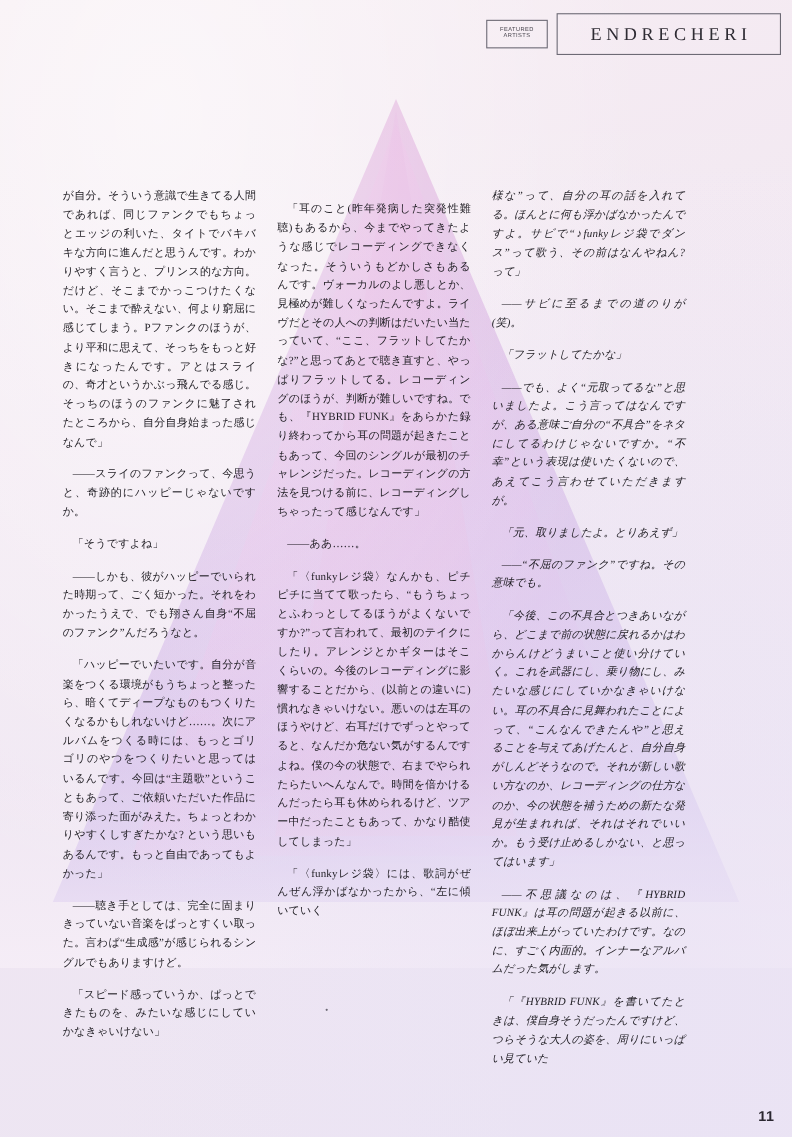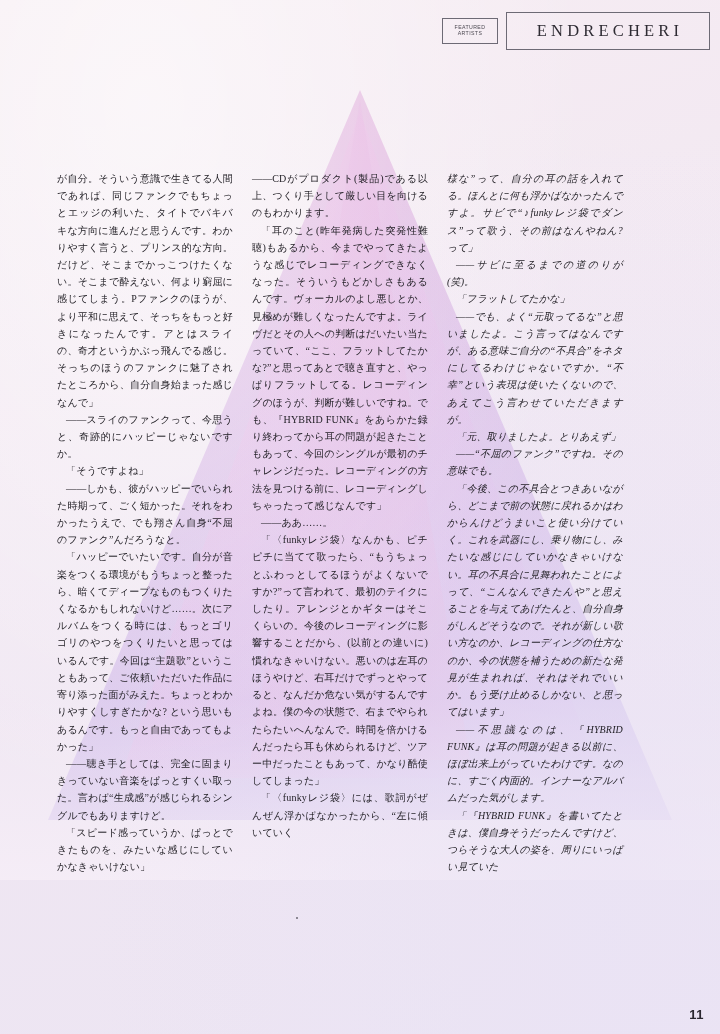--- a/index.html
+++ b/index.html
@@ -105,21 +105,21 @@
 
   .para {
     font-family: "Liberation Serif", serif;
     font-size: 10px;
     line-height: 17.2px;
     color: #1e1c22;
     text-align: justify;
     margin: 0 0 0 0;
     letter-spacing: 0.15px;
   }
-  .para.indent { text-indent: 9.1px; }
+  .para.indent { text-indent: 9.1px; margin-top: 12px; }
 
   
   .folio {
     position: absolute;
     right: 16px;
     bottom: 12px;
     font-family: "Liberation Sans", sans-serif;
     font-size: 13px;
     font-weight: bold;
     color: #2a2730;
@@ -189,21 +189,20 @@
       <p class="para">が自分。そういう意識で生きてる人間であれば、同じファンクでもちょっとエッジの利いた、タイトでバキバキな方向に進んだと思うんです。わかりやすく言うと、プリンス的な方向。だけど、そこまでかっこつけたくない。そこまで酔えない、何より窮屈に感じてしまう。Pファンクのほうが、より平和に思えて、そっちをもっと好きになったんです。アとはスライの、奇才というかぶっ飛んでる感じ。そっちのほうのファンクに魅了されたところから、自分自身始まった感じなんで」</p>
       <p class="para indent">——スライのファンクって、今思うと、奇跡的にハッピーじゃないですか。</p>
       <p class="para indent">「そうですよね」</p>
       <p class="para indent">——しかも、彼がハッピーでいられた時期って、ごく短かった。それをわかったうえで、でも翔さん自身“不屈のファンク”んだろうなと。</p>
       <p class="para indent">「ハッピーでいたいです。自分が音楽をつくる環境がもうちょっと整ったら、暗くてディープなものもつくりたくなるかもしれないけど……。次にアルバムをつくる時には、もっとゴリゴリのやつをつくりたいと思ってはいるんです。今回は“主題歌”ということもあって、ご依頼いただいた作品に寄り添った面がみえた。ちょっとわかりやすくしすぎたかな? という思いもあるんです。もっと自由であってもよかった」</p>
       <p class="para indent">——聴き手としては、完全に固まりきっていない音楽をぱっとすくい取った。言わば“生成感”が感じられるシングルでもありますけど。</p>
       <p class="para indent">「スピード感っていうか、ぱっとできたものを、みたいな感じにしていかなきゃいけない」</p>
     </div>
 
     <div class="col c2">
-      <p class="para">——CDがプロダクト(製品)である以上、つくり手として厳しい目を向けるのもわかります。</p>
       <p class="para indent">「耳のこと(昨年発病した突発性難聴)もあるから、今までやってきたような感じでレコーディングできなくなった。そういうもどかしさもあるんです。ヴォーカルのよし悪しとか、見極めが難しくなったんですよ。ライヴだとその人への判断はだいたい当たっていて、“ここ、フラットしてたかな?”と思ってあとで聴き直すと、やっぱりフラットしてる。レコーディングのほうが、判断が難しいですね。でも、『HYBRID FUNK』をあらかた録り終わってから耳の問題が起きたこともあって、今回のシングルが最初のチャレンジだった。レコーディングの方法を見つける前に、レコーディングしちゃったって感じなんです」</p>
       <p class="para indent">——ああ……。</p>
       <p class="para indent">「〈funkyレジ袋〉なんかも、ピチピチに当てて歌ったら、“もうちょっとふわっとしてるほうがよくないですか?”って言われて、最初のテイクにしたり。アレンジとかギターはそこくらいの。今後のレコーディングに影響することだから、(以前との違いに)慣れなきゃいけない。悪いのは左耳のほうやけど、右耳だけでずっとやってると、なんだか危ない気がするんですよね。僕の今の状態で、右までやられたらたいへんなんで。時間を倍かけるんだったら耳も休められるけど、ツアー中だったこともあって、かなり酷使してしまった」</p>
       <p class="para indent">「〈funkyレジ袋〉には、歌詞がぜんぜん浮かばなかったから、“左に傾いていく</p>
     </div>
 
     <div class="col c3">
       <p class="para">様な”って、自分の耳の話を入れてる。ほんとに何も浮かばなかったんですよ。サビで“♪funkyレジ袋でダンス”って歌う、その前はなんやねん? って」</p>
       <p class="para indent">——サビに至るまでの道のりが(笑)。</p>
       <p class="para indent">「フラットしてたかな」</p>

